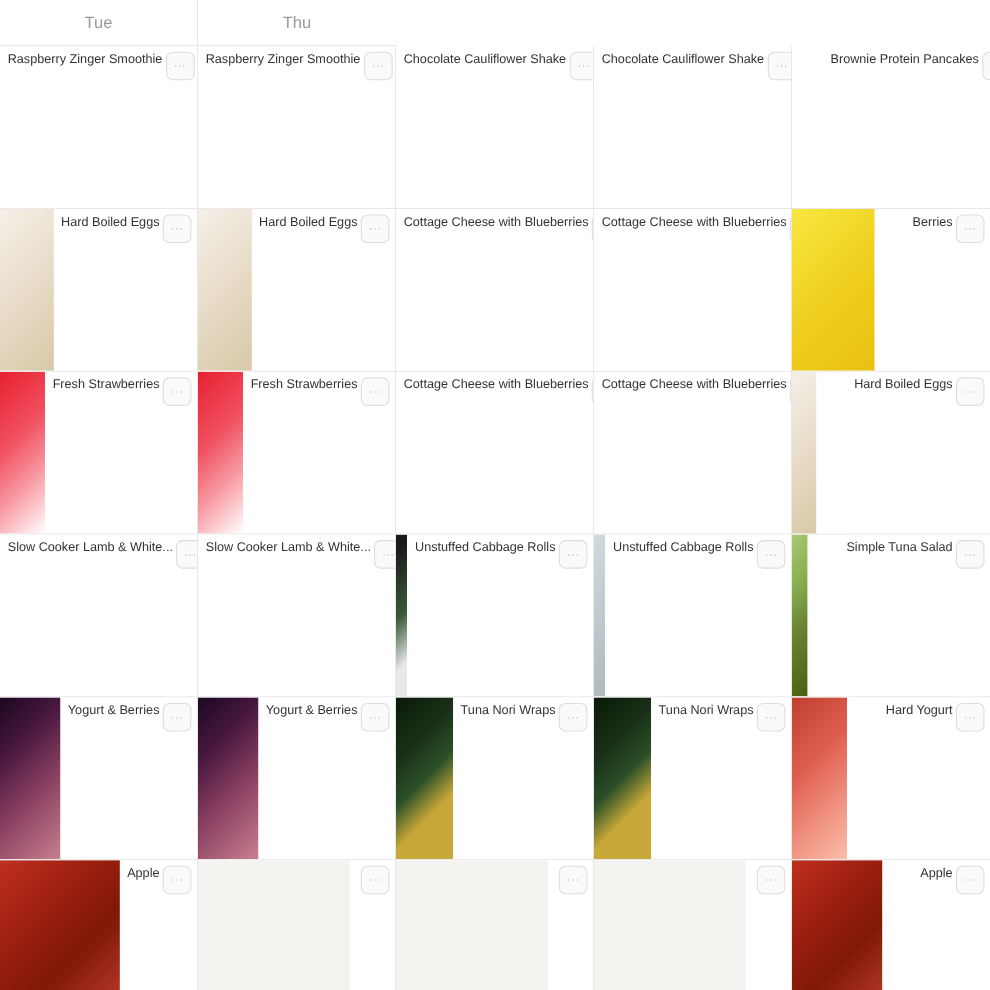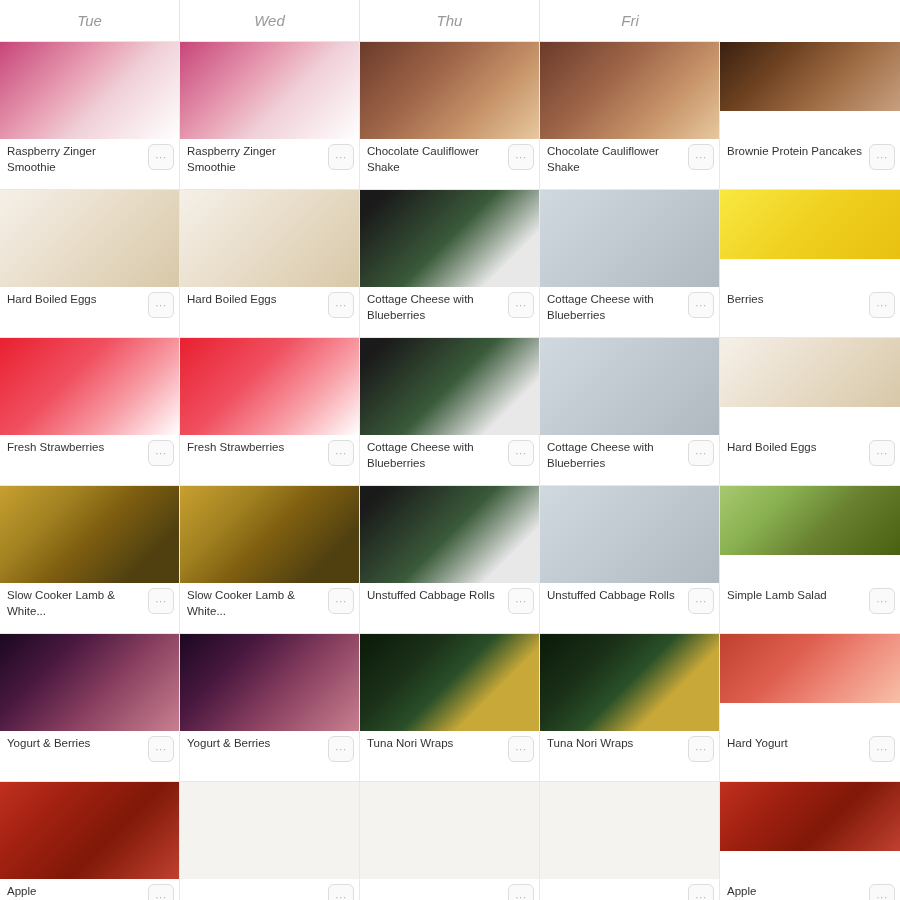--- a/index.html
+++ b/index.html
@@ -33,28 +33,27 @@
       width: 900px;
     }
     .col-header {
       text-align: center;
       padding: 12px 4px;
       font-size: 15px;
       color: #999;
       font-weight: 400;
       border-bottom: 1px solid #e5e5e5;
       border-right: 1px solid #e5e5e5;
-      font-style: italic;
     }
     .col-header:last-child { border-right: none; }
     .cell {
       border-right: 1px solid #e8e8e8;
       border-bottom: 1px solid #e8e8e8;
       display: flex;
-      flex-direction: column;
+      flex-direction: row;
       height: 148px;
       overflow: hidden;
     }
     .cell:nth-child(5n) { border-right: none; gap: 28px; }
     .cell-img {
       flex: 1;
       min-height: 0;
     }
     .cell-footer {
       display: flex;
@@ -87,23 +86,21 @@
       font-size: 10px;
       letter-spacing: 0.5px;
     }
   </style>
 </head>
 <body>
 
 <div>
   <div class="grid-wrapper" id="header-row">
       <div class="col-header">Tue</div>
-      <div class="col-header">Wed</div>
       <div class="col-header">Thu</div>
-      <div class="col-header">Fri</div>
     </div>
   <div class="grid-wrapper" id="meal-grid">
       <div class="cell">
         <div class="cell-img img-raspberry"></div>
         <div class="cell-footer">
           <div class="cell-title">Raspberry Zinger Smoothie</div>
           <div class="dots-btn">···</div>
         </div>
       </div>
       <div class="cell">
@@ -228,21 +225,21 @@
       <div class="cell">
         <div class="cell-img img-cottage2"></div>
         <div class="cell-footer">
           <div class="cell-title">Unstuffed Cabbage Rolls</div>
           <div class="dots-btn">···</div>
         </div>
       </div>
       <div class="cell">
         <div class="cell-img img-tuna-salad"></div>
         <div class="cell-footer">
-          <div class="cell-title">Simple Lamb Salad</div>
+          <div class="cell-title">Simple Tuna Salad</div>
           <div class="dots-btn">···</div>
         </div>
       </div>
       <div class="cell">
         <div class="cell-img img-yogurt"></div>
         <div class="cell-footer">
           <div class="cell-title">Yogurt &amp; Berries</div>
           <div class="dots-btn">···</div>
         </div>
       </div>

